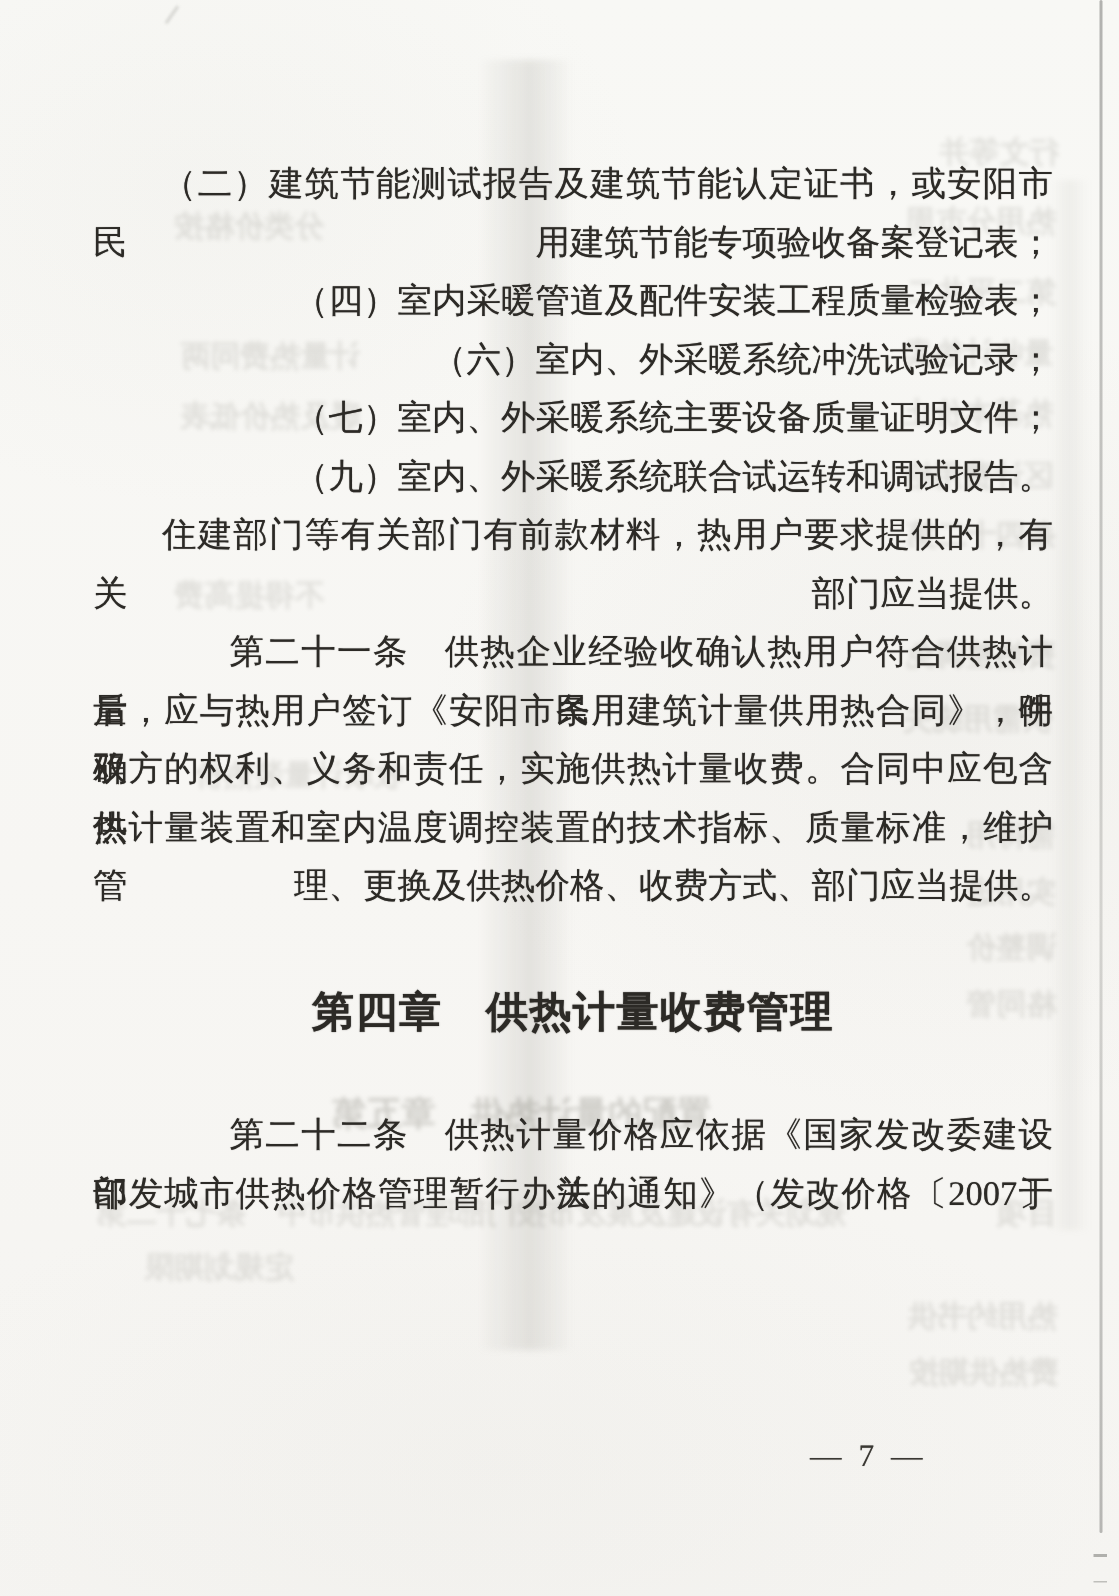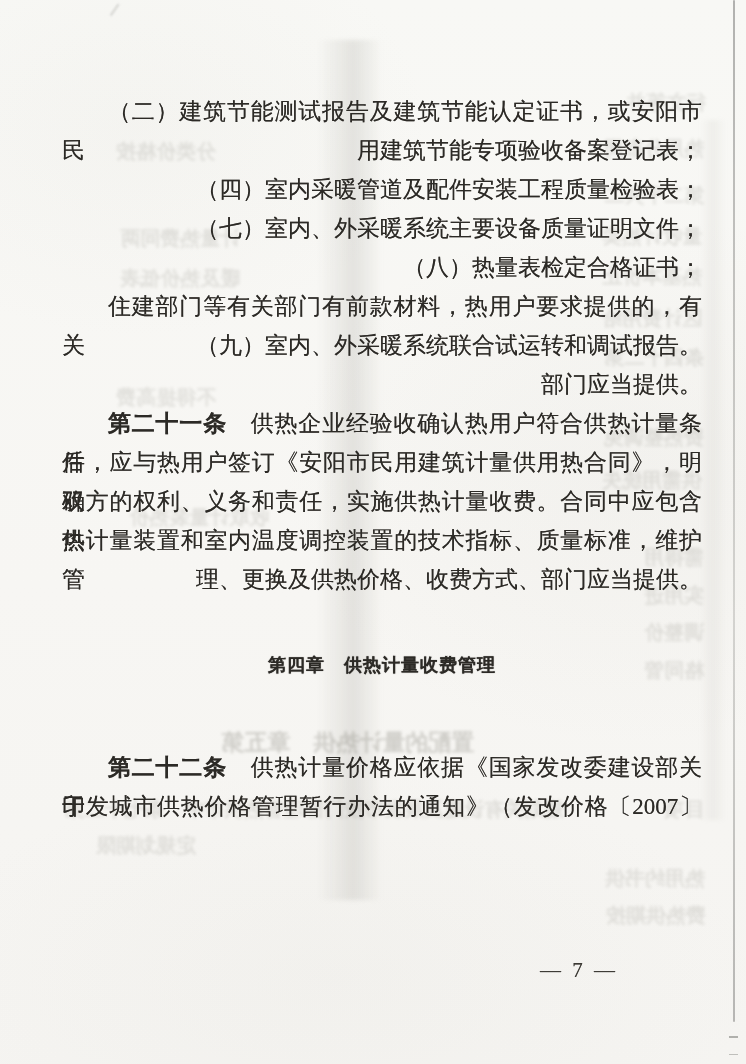--- a/index.html
+++ b/index.html
@@ -38,36 +38,36 @@
     border-top:2px solid rgba(110,110,106,0.5);
     border-bottom:1px solid rgba(110,110,106,0.4);
   }
   .corner-mark{
     position:absolute;left:112px;top:8px;width:18px;height:14px;
     border-left:2px solid rgba(150,148,142,0.35);
     transform:rotate(35deg);filter:blur(1px);
   }
   
   .textcol{
-    position:absolute;left:62px;top:92px;width:640px;
+    position:absolute;left:62px;top:103px;width:640px;
     color:var(--ink,#2c2a26);
   }
   .line{
     font-size:23px;line-height:39px;height:39px;
     text-shadow:0 0 0.6px rgba(44,42,38,0.7);
     white-space:nowrap;
     text-align:right;
   }
   .line.fill{white-space:normal;text-align:justify;text-align-last:justify;}
   .line.indent{text-indent:2em;}
-  .line .lead{font-weight:700;}
+  .line .lead{font-weight:400;margin-left:45px;}
   .line.heading{
     font-weight:700;text-align:center;text-align-last:center;
-    font-size:18px;height:40px;line-height:40px;
-    margin-top:46px;margin-bottom:63px;
+    font-size:28px;height:40px;line-height:40px;
+    margin-top:46px;margin-bottom:41px;
     text-indent:0;letter-spacing:1px;
     text-shadow:0 0 0.8px rgba(30,28,24,0.8);
   }
   .pagenum{
     position:absolute;left:540px;top:958px;
     font-size:21px;letter-spacing:3px;color:#3a3833;
     text-shadow:0 0 0.5px rgba(50,48,44,0.6);
   }
   
   .bleed{
@@ -107,24 +107,24 @@
       <div class="bleed " style="left: 64px; top: 797px; width: 500px;">规划关有设建及展发市按门部理管热供市中　条七十二第</div>
       <div class="bleed " style="left: 620px; top: 797px; width: 84px;">目项</div>
       <div class="bleed " style="left: 64px; top: 833px; width: 132px;">定规划期限</div>
       <div class="bleed " style="left: 575px; top: 866px; width: 130px;">热用约书供</div>
       <div class="bleed " style="left: 580px; top: 903px; width: 126px;">费热供期按</div>
     </div>
   <div class="textcol" id="textcol">
       <div class="line indent fill"><span>（二）建筑节能测试报告及建筑节能认定证书，或安阳市民</span></div>
       <div class="line "><span>用建筑节能专项验收备案登记表；</span></div>
       <div class="line indent"><span>（四）室内采暖管道及配件安装工程质量检验表；</span></div>
+      <div class="line indent"><span>（六）室内、外采暖系统冲洗试验记录；</span></div>
       <div class="line indent"><span>（七）室内、外采暖系统主要设备质量证明文件；</span></div>
-      <div class="line indent"><span>（八）热量表检定合格证书；</span></div>
+      <div class="line indent"><span>（九）室内、外采暖系统联合试运转和调试报告。</span></div>
       <div class="line indent fill"><span>住建部门等有关部门有前款材料，热用户要求提供的，有关</span></div>
-      <div class="line indent"><span>（九）室内、外采暖系统联合试运转和调试报告。</span></div>
       <div class="line "><span>部门应当提供。</span></div>
       <div class="line indent fill"><span class="lead">第二十一条</span><span>　供热企业经验收确认热用户符合供热计量条件</span></div>
       <div class="line fill"><span>后，应与热用户签订《安阳市民用建筑计量供用热合同》，明确</span></div>
       <div class="line fill"><span>双方的权利、义务和责任，实施供热计量收费。合同中应包含供</span></div>
       <div class="line fill"><span>热计量装置和室内温度调控装置的技术指标、质量标准，维护管</span></div>
       <div class="line "><span>理、更换及供热价格、收费方式、部门应当提供。</span></div>
       <div class="line heading"><span>第四章　供热计量收费管理</span></div>
       <div class="line indent fill"><span class="lead">第二十二条</span><span>　供热计量价格应依据《国家发改委建设部关于</span></div>
       <div class="line fill"><span>印发城市供热价格管理暂行办法的通知》（发改价格〔2007〕</span></div>
     </div>

